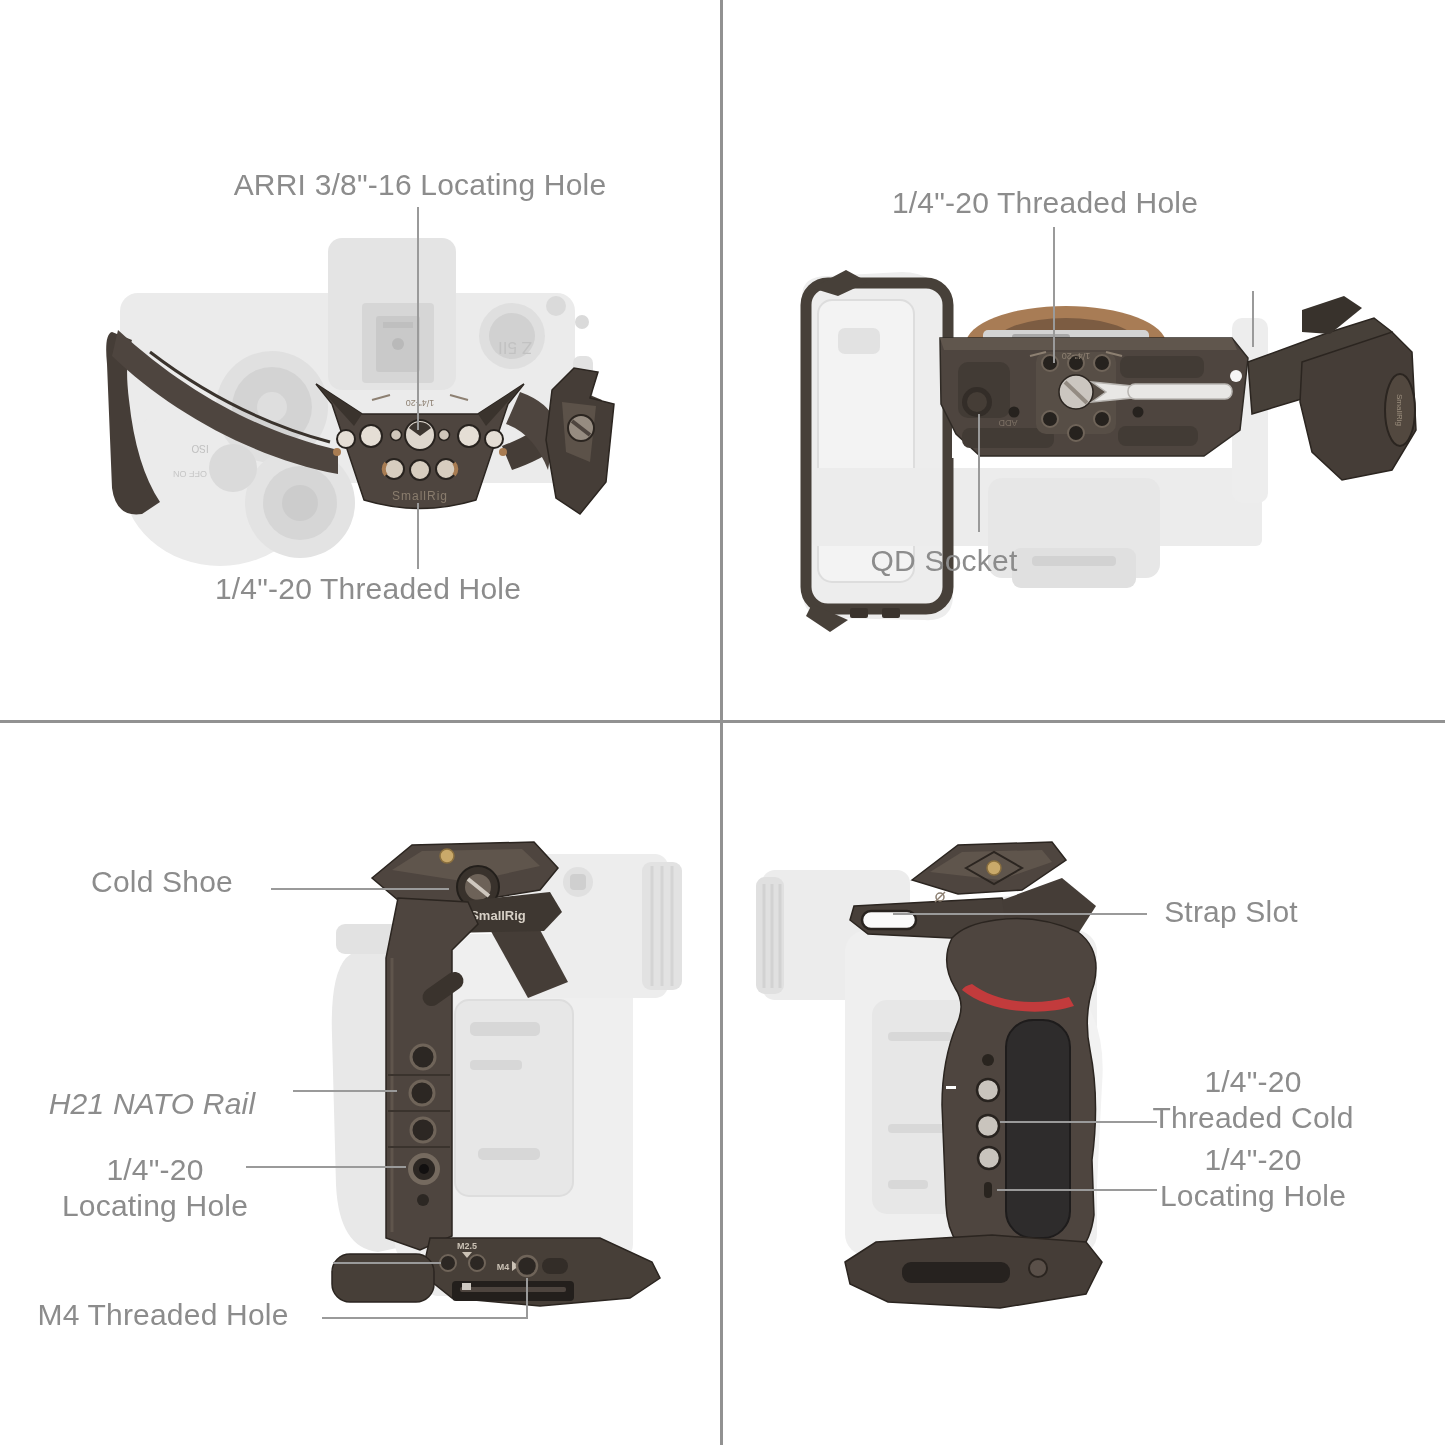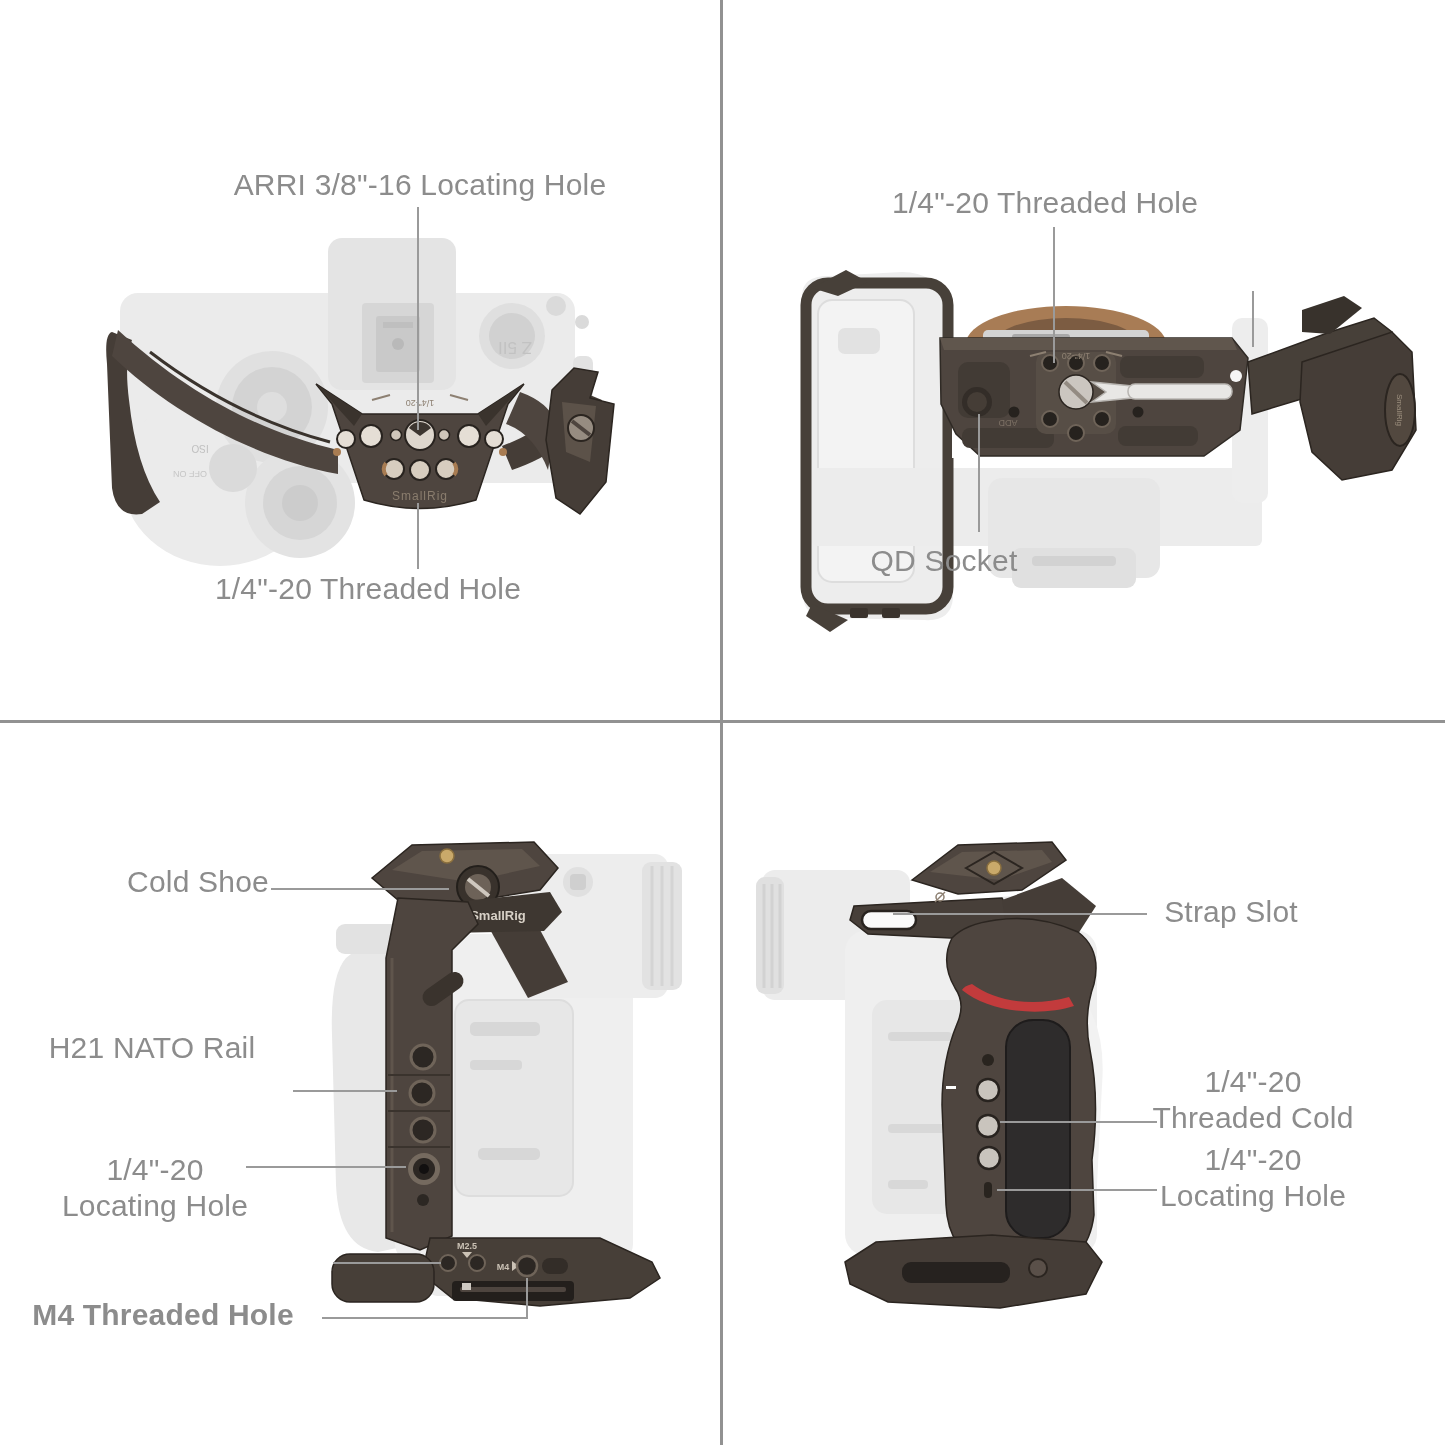--- a/index.html
+++ b/index.html
@@ -290,27 +290,27 @@
   <div class="leader h" style="left:322px;top:1317px;width:206px;"></div>
   <div class="leader v" style="left:526px;top:1278px;height:41px;"></div>
   <div class="leader h" style="left:893px;top:913px;width:254px;"></div>
   <div class="leader h" style="left:1000px;top:1121px;width:157px;"></div>
   <div class="leader h" style="left:997px;top:1189px;width:160px;"></div>
 
   <div class="label" style="left:420px;top:185px;">ARRI 3/8"-16 Locating Hole</div>
   <div class="label" style="left:368px;top:589px;">1/4"-20 Threaded Hole</div>
   <div class="label" style="left:1045px;top:203px;">1/4"-20 Threaded Hole</div>
   <div class="label" style="left:944px;top:561px;">QD Socket</div>
-  <div class="label" style="left:162px;top:882px;margin-left:36px;">Cold Shoe</div>
-  <div class="label" style="left:152px;top:1048px;">H21 NATO Rail</div>
+  <div class="label" style="left:162px;top:882px;">Cold Shoe</div>
+  <div class="label" style="left:152px;top:1104px;font-style:italic;">H21 NATO Rail</div>
   <div class="label" style="left:155px;top:1188px;">
     <div>1/4"-20</div>
     <div>Locating Hole</div>
   </div>
-  <div class="label" style="left:163px;top:1315px;font-weight:bold;">M4 Threaded Hole</div>
+  <div class="label" style="left:163px;top:1315px;">M4 Threaded Hole</div>
   <div class="label" style="left:1231px;top:912px;">Strap Slot</div>
   <div class="label" style="left:1253px;top:1100px;">
     <div>1/4"-20</div>
     <div>Threaded Cold</div>
   </div>
   <div class="label" style="left:1253px;top:1178px;">
     <div>1/4"-20</div>
     <div>Locating Hole</div>
   </div>
 

